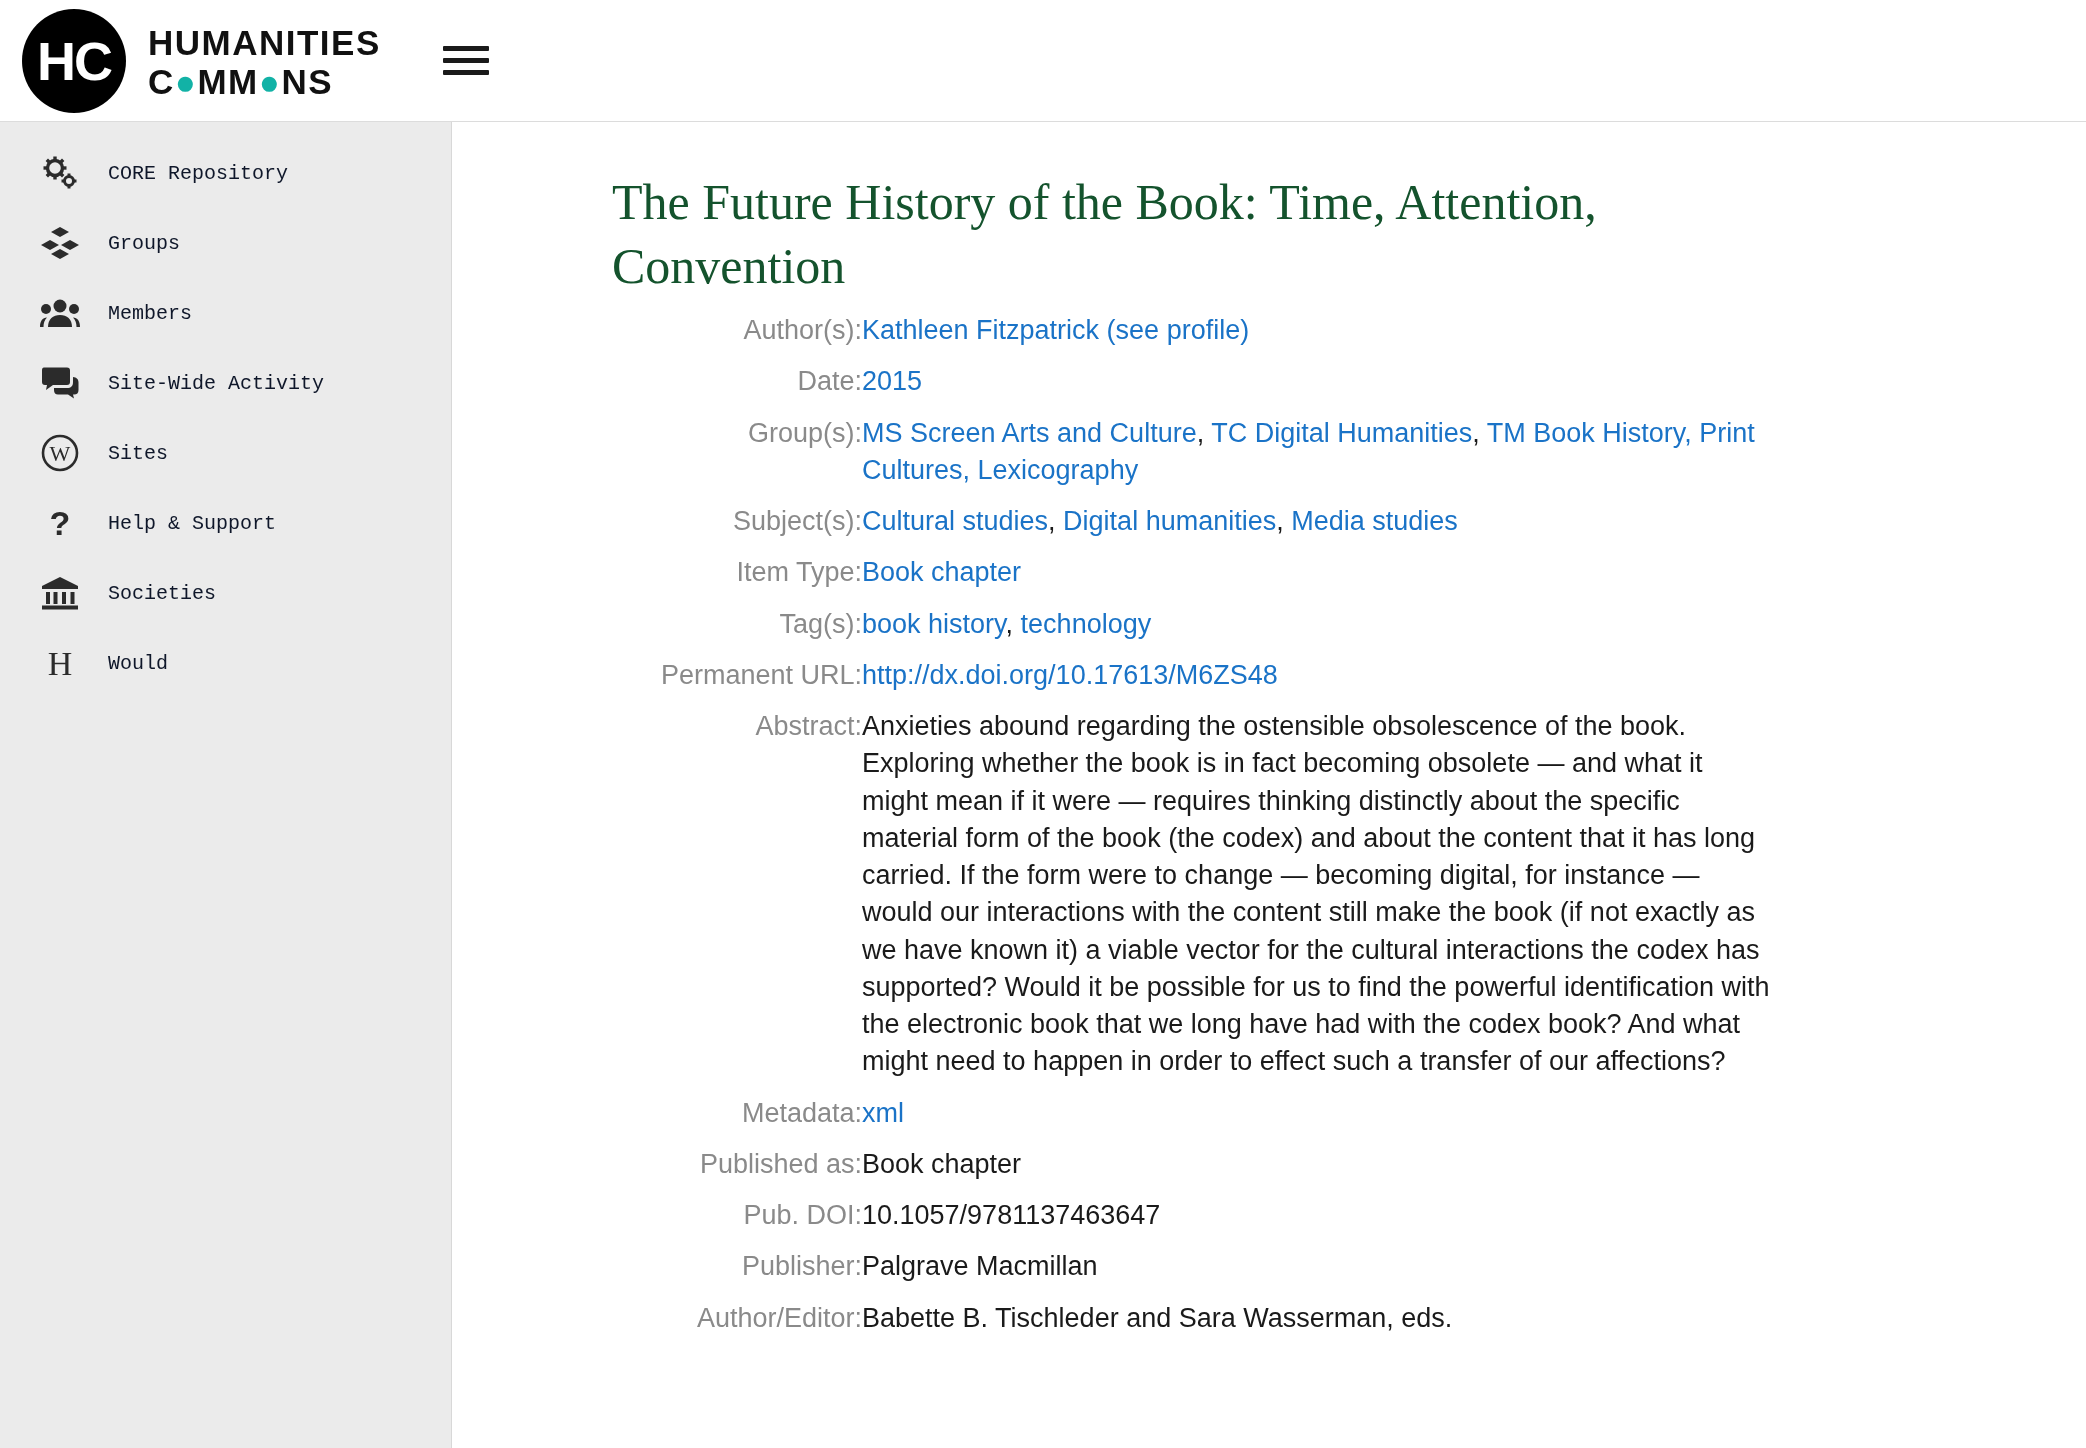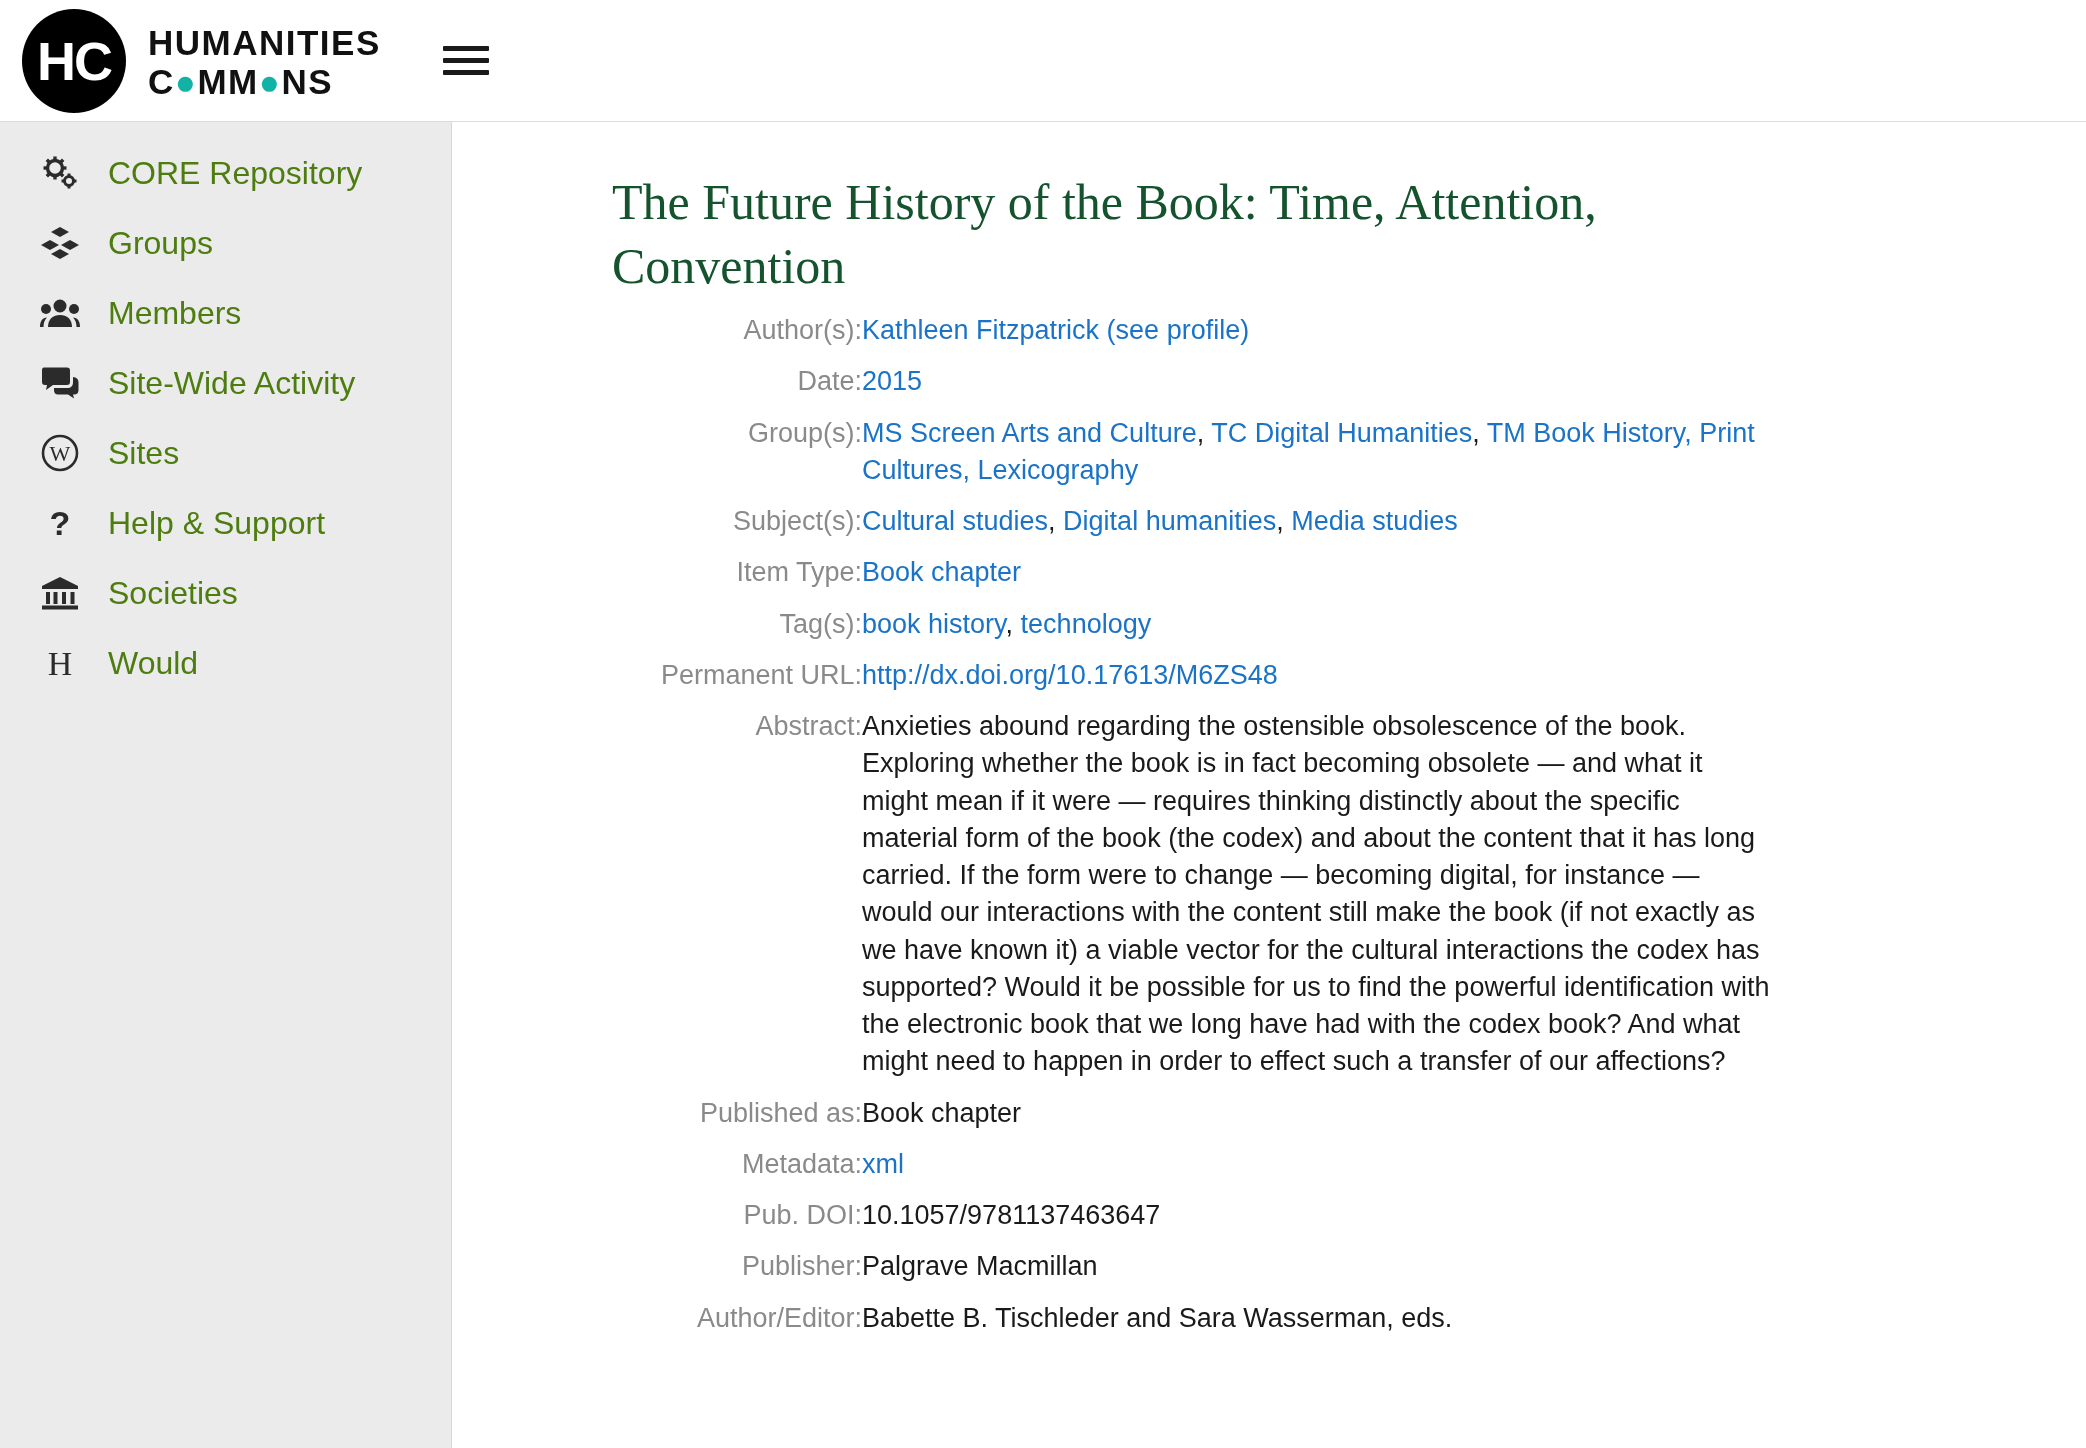--- a/index.html
+++ b/index.html
@@ -105,23 +105,23 @@
   .nav-icon {
     width: 44px;
     display: flex;
     align-items: center;
     justify-content: center;
     color: #2b2b2b;
     font-size: 31px;
   }
   .nav-icon svg { display: block; }
   .nav-label {
-    font-size: 32px;
-    color: #4d7c0f;
-    font-family: Liberation Sans, sans-serif;
+    font-size: 20px;
+    color: #0f172a;
+    font-family: Liberation Mono, monospace;
   }
 
   
   .main {
     flex: 1 1 auto;
     background: #ffffff;
     overflow: hidden;
     box-sizing: border-box;
     padding: 48px 60px 0 160px;
   }
@@ -337,30 +337,30 @@
         <td class="meta-label">Permanent URL:</td>
         <td class="meta-value">
           <a class="lnk">http://dx.doi.org/10.17613/M6ZS48</a>
         </td>
       </tr>
       <tr>
         <td class="meta-label">Abstract:</td>
         <td class="meta-value abstract">Anxieties abound regarding the ostensible obsolescence of the book. Exploring whether the book is in fact becoming obsolete — and what it might mean if it were — requires thinking distinctly about the specific material form of the book (the codex) and about the content that it has long carried. If the form were to change — becoming digital, for instance — would our interactions with the content still make the book (if not exactly as we have known it) a viable vector for the cultural interactions the codex has supported? Would it be possible for us to find the powerful identification with the electronic book that we long have had with the codex book? And what might need to happen in order to effect such a transfer of our affections?</td>
       </tr>
       <tr>
+        <td class="meta-label">Metadata:</td>
+        <td class="meta-value">
+          <a class="lnk">xml</a>
+        </td>
+      </tr>
+      <tr>
         <td class="meta-label">Published as:</td>
         <td class="meta-value">Book chapter</td>
       </tr>
       <tr>
-        <td class="meta-label">Metadata:</td>
-        <td class="meta-value">
-          <a class="lnk">xml</a>
-        </td>
-      </tr>
-      <tr>
         <td class="meta-label">Pub. DOI:</td>
         <td class="meta-value">10.1057/9781137463647</td>
       </tr>
       <tr>
         <td class="meta-label">Publisher:</td>
         <td class="meta-value">Palgrave Macmillan</td>
       </tr>
       <tr>
         <td class="meta-label">Author/Editor:</td>
         <td class="meta-value">Babette B. Tischleder and Sara Wasserman, eds.</td>

